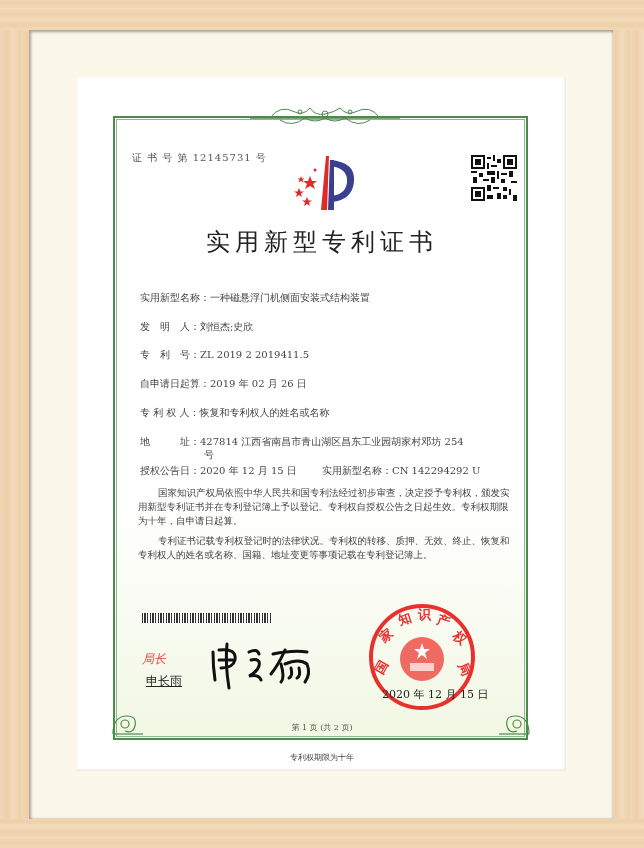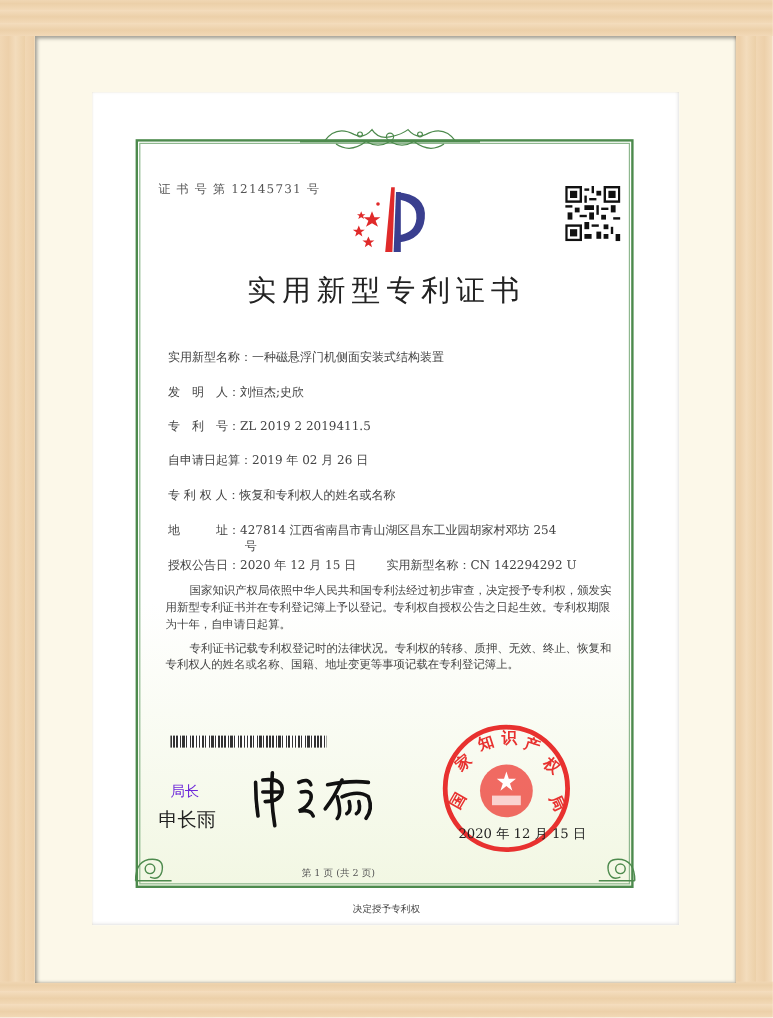--- a/index.html
+++ b/index.html
@@ -21,26 +21,26 @@
   .cert-no { position:absolute; left:132px; top:151px; font-size:10px; color:#555; letter-spacing:1px; }
   .logo { position:absolute; left:290px; top:152px; width:70px; height:62px; }
   .qr { position:absolute; left:471px; top:155px; width:46px; height:46px; }
   .title { position:absolute; left:0; width:644px; top:226px; text-align:center; font-size:24px; color:#222; letter-spacing:5px; font-family:"DejaVu Serif", serif; }
   .field { position:absolute; left:140px; font-size:10px; color:#444; white-space:nowrap; }
   .field .lbl { display:inline-block; letter-spacing:0; }
   .wrap2 { position:absolute; left:204px; top:448px; font-size:10px; color:#444; }
   .para { position:absolute; left:138px; width:372px; font-size:9.5px; color:#444; line-height:14px; }
   .barcode { position:absolute; left:142px; top:613px; width:130px; height:10px;
     background: repeating-linear-gradient(90deg, #333 0 1px, #fff 1px 2px, #333 2px 4px, #fff 4px 5px, #333 5px 6px, #fff 6px 8px); }
-  .sig-title { position:absolute; left:142px; top:651px; font-size:12px; color:#6d28d9; font-family:"DejaVu Sans", sans-serif; }
-  .sig-name { position:absolute; left:132px; top:673px; font-size:16px; color:#222; font-family:"DejaVu Sans", sans-serif; }
+  .sig-title { position:absolute; left:142px; top:651px; font-size:12px; color:#ef4444; font-family:"DejaVu Sans", sans-serif;font-style:italic; }
+  .sig-name { position:absolute; left:146px; top:673px; font-size:12px; color:#222; font-family:"DejaVu Sans", sans-serif;text-decoration:underline; }
   .signature { position:absolute; left:205px; top:640px; width:120px; height:50px; }
   .seal { position:absolute; left:368px; top:603px; width:108px; height:108px; }
   .seal-date { position:absolute; left:382px; top:687px; font-size:11px; color:#222; font-family:"DejaVu Serif", serif; }
-  .page-no { position:absolute; left:0; width:564px; top:722px; text-align:center; font-size:8px; color:#555; }
+  .page-no { position:absolute; left:0; width:644px; top:722px; text-align:center; font-size:8px; color:#555; }
   .footer-note { position:absolute; left:0; width:644px; top:752px; text-align:center; font-size:8px; color:#444; }
 </style>
 </head>
 <body>
 
 <div class="frame"></div>
 <div class="frame-top"></div>
 <div class="frame-bottom"></div>
 <div class="mat"></div>
 <div class="paper"></div>
@@ -191,13 +191,13 @@
     <text x="32" y="22" transform="rotate(-18 32 22)">知</text>
     <text x="50" y="16">识</text>
     <text x="68" y="20" transform="rotate(18 68 20)">产</text>
     <text x="84" y="34" transform="rotate(40 84 34)">权</text>
     <text x="90" y="62" transform="rotate(65 90 62)">局</text>
   </g>
 </svg>
 <div class="seal-date">2020 年 12 月 15 日</div>
 
 <div class="page-no">第 1 页 (共 2 页)</div>
-<div class="footer-note">决定授予专利权</div>
+<div class="footer-note">专利权期限为十年</div>
 
 </body></html>

